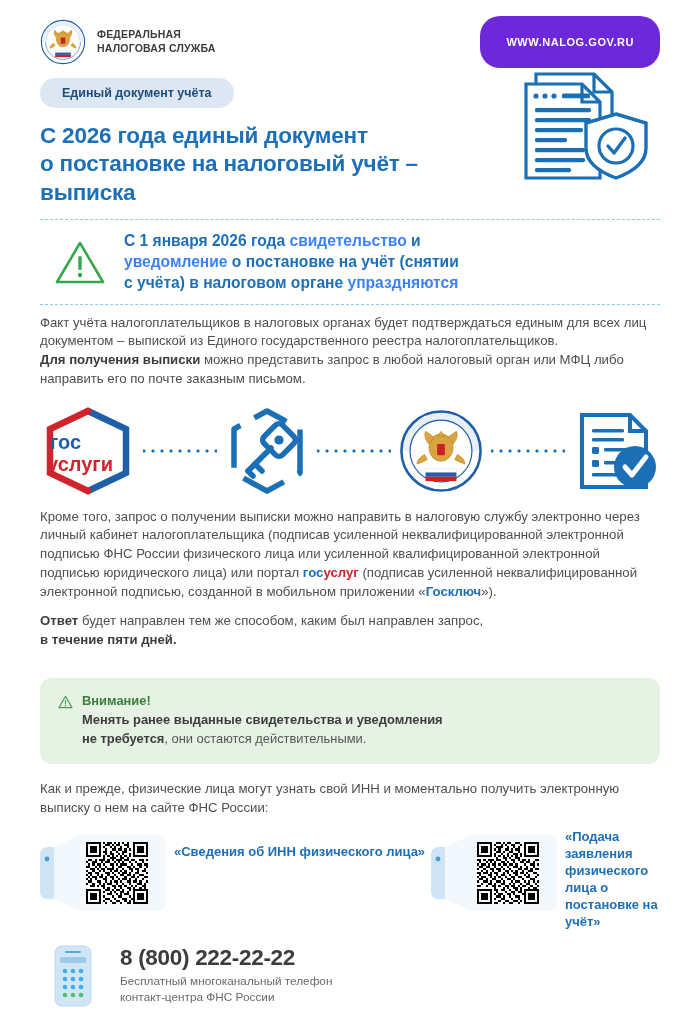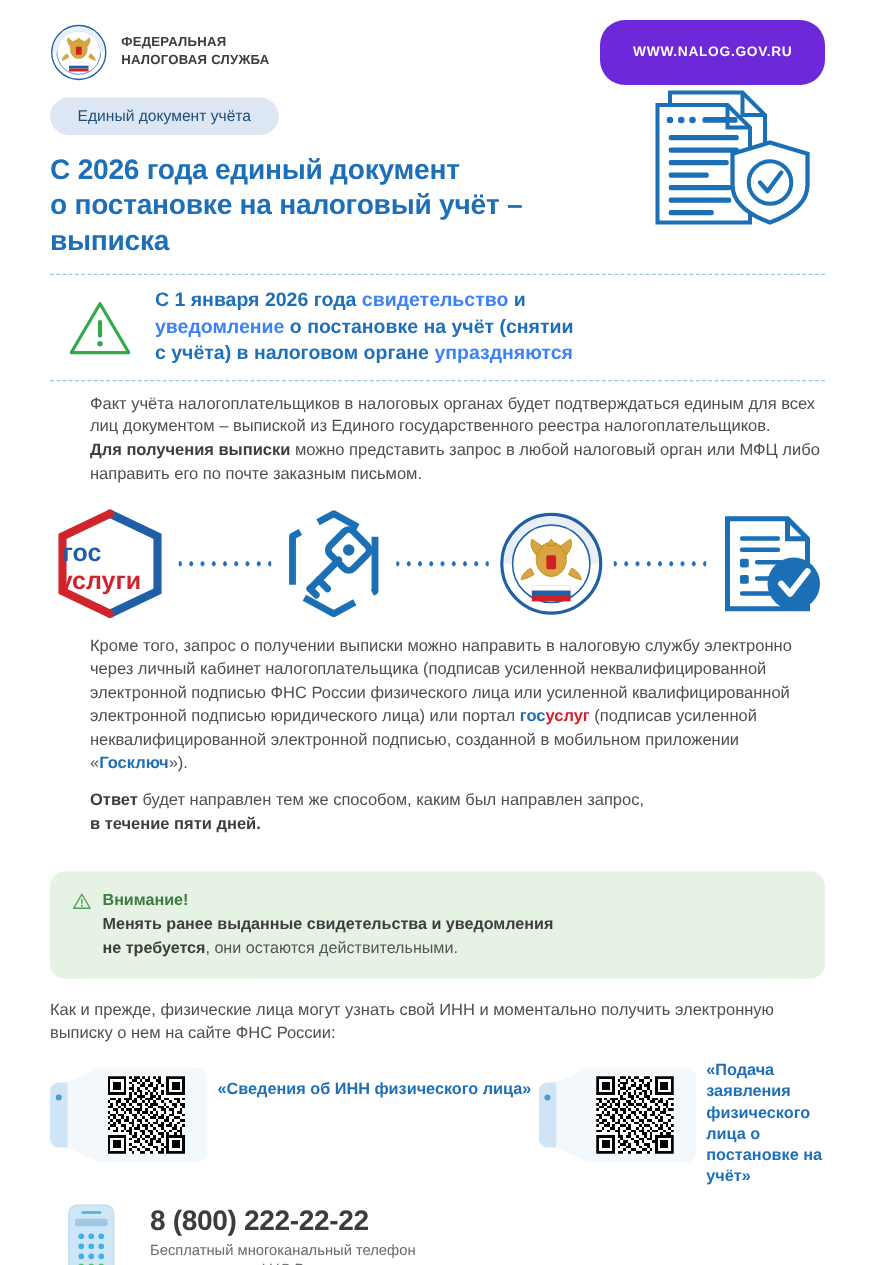--- a/index.html
+++ b/index.html
@@ -47,21 +47,21 @@
     white-space: nowrap;
   }
 
   
   .hero { position: relative; padding-top: 16px; min-height: 128px; }
   .chip {
     display: inline-block;
     background: #dde7f3;
     color: #1f4d7a;
     font-size: 12.5px;
-    font-weight: normal;
+    font-weight: bold;
     border-radius: 16px;
     padding: 8px 22px;
   }
   .hero-title {
     margin-top: 14px;
     font-size: 22.5px;
     font-weight: bold;
     line-height: 1.26;
     color: #1d6fb8;
     max-width: 420px;
@@ -95,21 +95,21 @@
   }
   .g { color: #3b82f6; }
 
   
   .copy {
     font-size: 13.2px;
     line-height: 1.42;
     color: #4f4f4f;
     padding-top: 9px;
   }
-  .copy p { margin-bottom: 0; margin-left: 32px; }
+  .copy p { margin-bottom: 0; }
   .copy b { color: #3d3d3d; }
   .spaced { margin-top: 11px; }
   .gos-b { color: #1d6fb8; font-weight: bold; }
   .gos-r { color: #d0232b; font-weight: bold; }
 
   
   .icon-strip {
     display: flex;
     align-items: center;
     justify-content: space-between;

